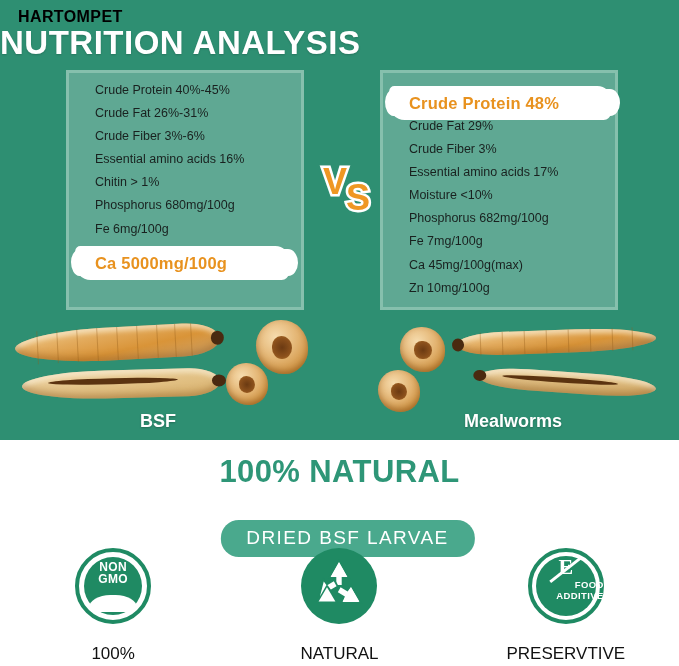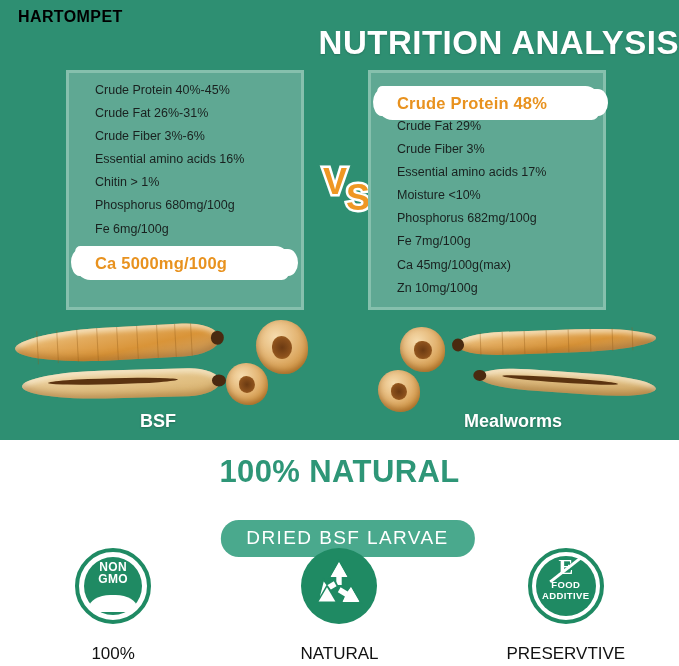--- a/index.html
+++ b/index.html
@@ -15,34 +15,34 @@
     position:absolute;left:0;top:0;width:679px;height:440px;
     background:#2e8f72;
     overflow:hidden;
   }
   .brand{
     position:absolute;left:18px;top:8px;
     font-size:16px;font-weight:bold;letter-spacing:.4px;color:#000000;
     font-family:"Liberation Sans",sans-serif;
   }
   .title{
-    position:absolute;left:0;top:24px;width:679px;text-align:right;
+    position:absolute;left:0;top:24px;width:679px;text-align:left;
     font-size:33px;font-weight:bold;color:#ffffff;letter-spacing:.5px;
     text-shadow:0 1px 2px rgba(0,0,0,.18);
   }
 
   
   .panel{
     position:absolute;top:70px;height:240px;
     background:#5fa893;
     border:3px solid #86c0ad;
     box-sizing:border-box;
   }
   .panel.left{left:66px;width:238px;}
-  .panel.right{left:368px;width:238px;padding-left:12px;}
+  .panel.right{left:380px;width:238px;padding-left:12px;}
 
   .rows{
     position:absolute;left:0;top:0;width:100%;height:100%;
     box-sizing:border-box;padding:11px 6px 0 26px;
   }
   .row{
     font-size:12.5px;color:#19211f;line-height:1.0;
     margin-bottom:10.6px;white-space:nowrap;
     font-family:"Liberation Sans",sans-serif;
   }
@@ -169,21 +169,21 @@
     position:absolute;inset:0;border-radius:50%;border:4px solid #1f8a63;box-sizing:border-box;
   }
   .ad-mid{position:absolute;inset:5px;border-radius:50%;border:2px solid #fff;box-sizing:border-box;}
   .ad-in{position:absolute;inset:8px;border-radius:50%;background:#1f8a63;}
   .ad-e{
     position:absolute;left:0;right:0;top:8px;text-align:center;
     color:#fff;font-size:22px;font-weight:bold;line-height:22px;
     font-family:"Liberation Serif",serif;
   }
   .ad-txt{
-    position:absolute;left:0;right:0;top:32px;text-align:center;
+    position:absolute;left:0;right:0;top:32px;text-align:right;
     color:#fff;font-size:9.5px;font-weight:bold;line-height:10.5px;letter-spacing:.4px;
   }
   .ad-slash{
     position:absolute;left:18px;top:20px;width:40px;height:3px;background:#fff;
     transform:rotate(-38deg);
   }
 </style>
 </head>
 <body>
 

